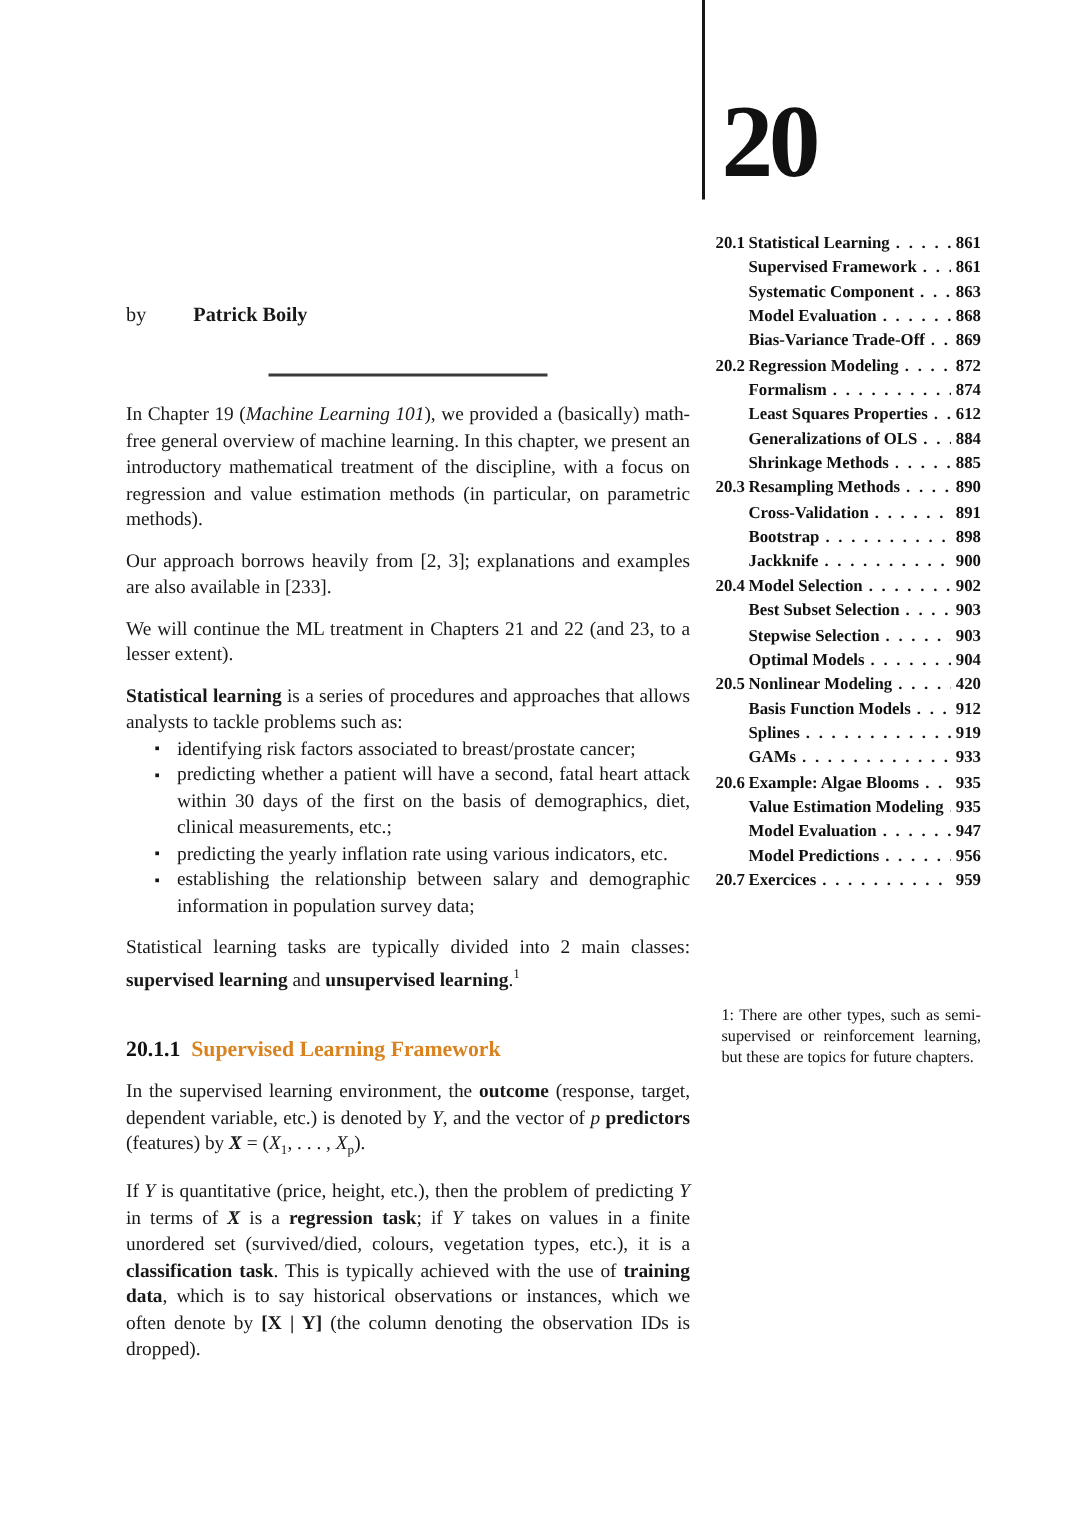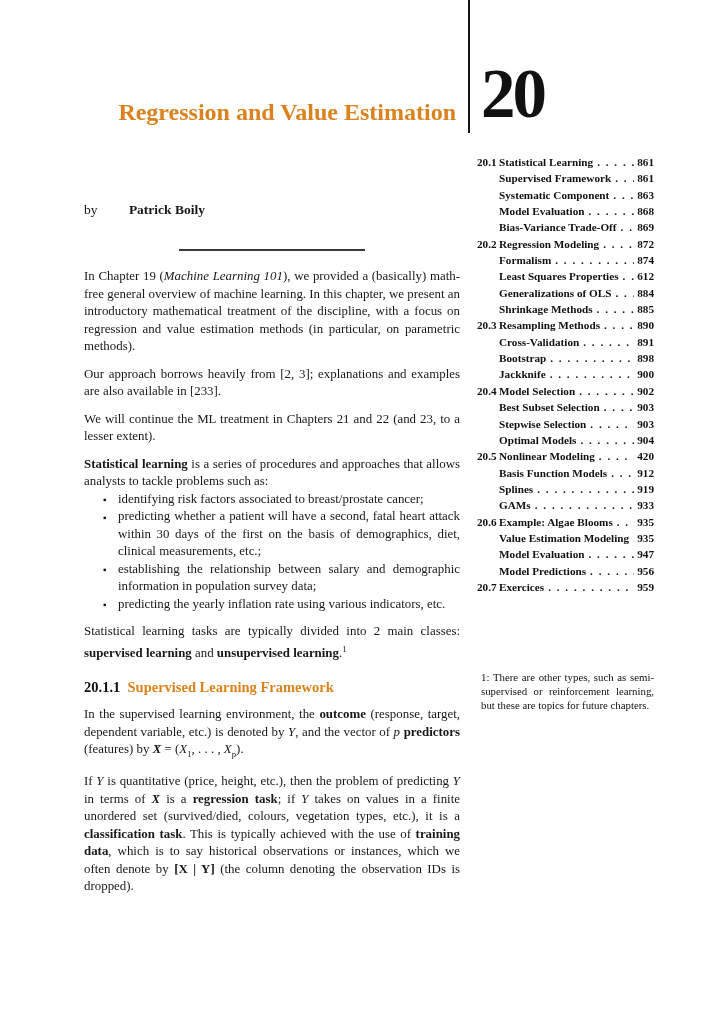--- a/index.html
+++ b/index.html
@@ -54,21 +54,21 @@
   .rule {
     width: 186px; border: none; border-top: 2px solid #3a3a3a;
     margin: 31px auto 0;
   }
   p.body {
     margin-top: 10px; text-align: justify;
     font-size: 12.9px; line-height: 17.5px;
   }
   p.first { margin-top: 17px; }
   h2.section { margin-top: 21px; font-size: 17.5px; font-weight: 700; }
-  h3.subsection { margin-top: 17px; font-size: 14.5px; font-weight: 700; }
+  h3.subsection { margin-top: 30px; font-size: 14.5px; font-weight: 700; }
   .sec-num { color: #111; }
   .sec-title { color: var(--accent); }
   ul.bullets { margin-top: 0; list-style: none; }
   ul.bullets li {
     position: relative; padding-left: 34px; text-align: justify;
     font-size: 12.9px; line-height: 17.5px;
   }
   ul.bullets li::before {
     content: "▪"; position: absolute; left: 19px; top: 0.5px;
     font-size: 10px;
@@ -89,21 +89,20 @@
     color: #111;
   }
 </style>
 </head>
 <body>
 
 <div id="page">
 
   <div class="chapter-bar"></div>
   <div class="chapter-number">20</div>
-  <div class="chapter-title">Regression and Value Estimation</div>
 
   <div class="toc">
 
       <div class="toc-row lvl-0">
         <span class="toc-num">20.1</span>
         <span class="toc-label">Statistical Learning</span>
         <span class="toc-dots"></span>
         <span class="toc-page">861</span>
       </div>
 
@@ -304,23 +303,23 @@
 
 
     <p class="body"><strong>Statistical learning</strong><span> is a series of procedures and approaches that allows analysts to tackle problems such as:</span></p>
 
     <ul class="bullets">
 
         <li>identifying risk factors associated to breast/prostate cancer;</li>
 
         <li>predicting whether a patient will have a second, fatal heart attack within 30 days of the first on the basis of demographics, diet, clinical measurements, etc.;</li>
 
+        <li>predicting the yearly inflation rate using various indicators, etc.</li>
+
         <li>establishing the relationship between salary and demographic information in population survey data;</li>
-
-        <li>predicting the yearly inflation rate using various indicators, etc.</li>
       </ul>
 
     <p class="body"><span>Statistical learning tasks are typically divided into 2 main classes: </span><strong>supervised learning</strong><span> and </span><strong>unsupervised learning</strong><span>.</span><sup>1</sup></p>
 
     <h3 class="subsection"><span class="sec-num">20.1.1</span>&nbsp;&nbsp;<span class="sec-title">Supervised Learning Framework</span></h3>
 
     <p class="body"><span>In the supervised learning environment, the </span><strong>outcome</strong><span> (response, target, dependent variable, etc.) is denoted by </span><em class="mvar">Y</em><span>, and the vector of </span><em class="mvar">p</em><span> </span><strong>predictors</strong><span> (features) by </span><span class="vec">X</span><span> = (</span><em class="mvar">X</em><sub>1</sub><span>, . . . , </span><em class="mvar">X</em><sub>p</sub><span>).</span></p>
 
     <p class="body"><span>If </span><em class="mvar">Y</em><span> is quantitative (price, height, etc.), then the problem of predicting </span><em class="mvar">Y</em><span> in terms of </span><span class="vec">X</span><span> is a </span><strong>regression task</strong><span>; if </span><em class="mvar">Y</em><span> takes on values in a finite unordered set (survived/died, colours, vegetation types, etc.), it is a </span><strong>classification task</strong><span>. This is typically achieved with the use of </span><strong>training data</strong><span>, which is to say historical observations or instances, which we often denote by </span><strong>[X | Y]</strong><span> (the column denoting the observation IDs is dropped).</span></p>
 

